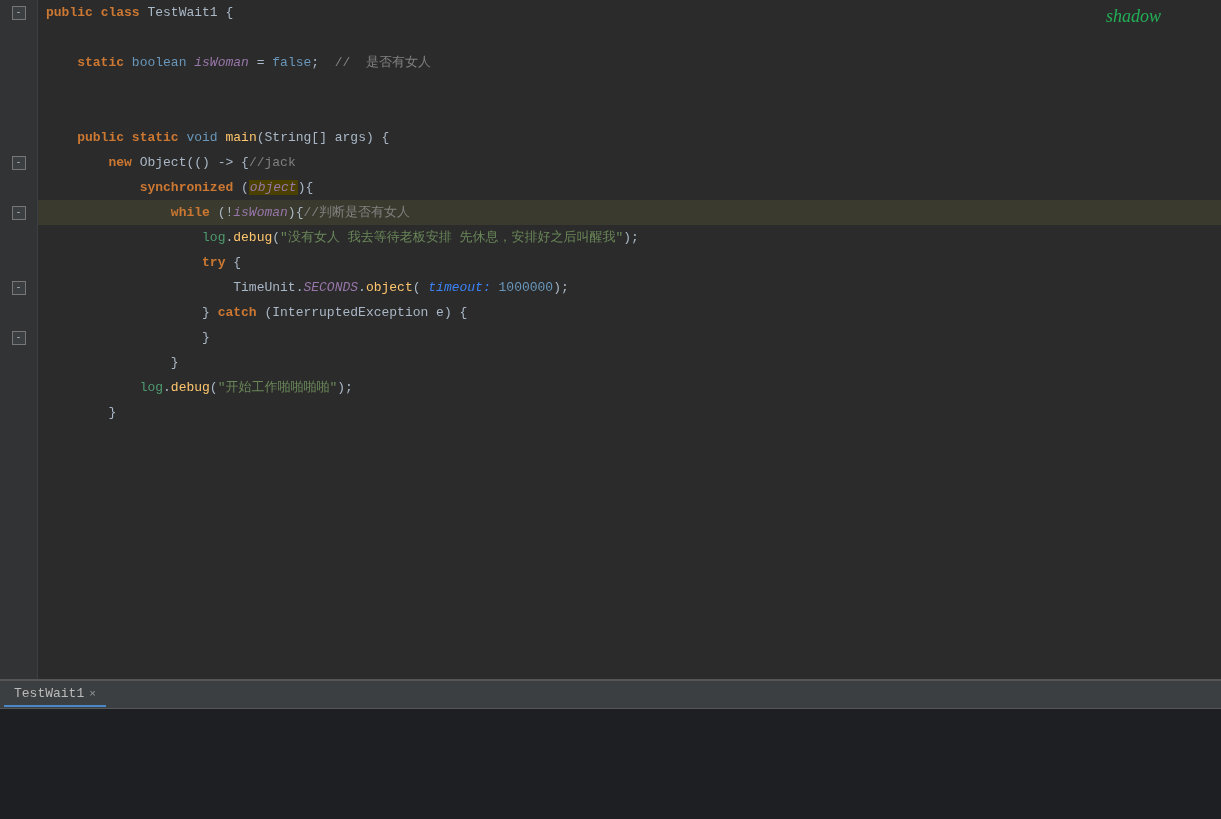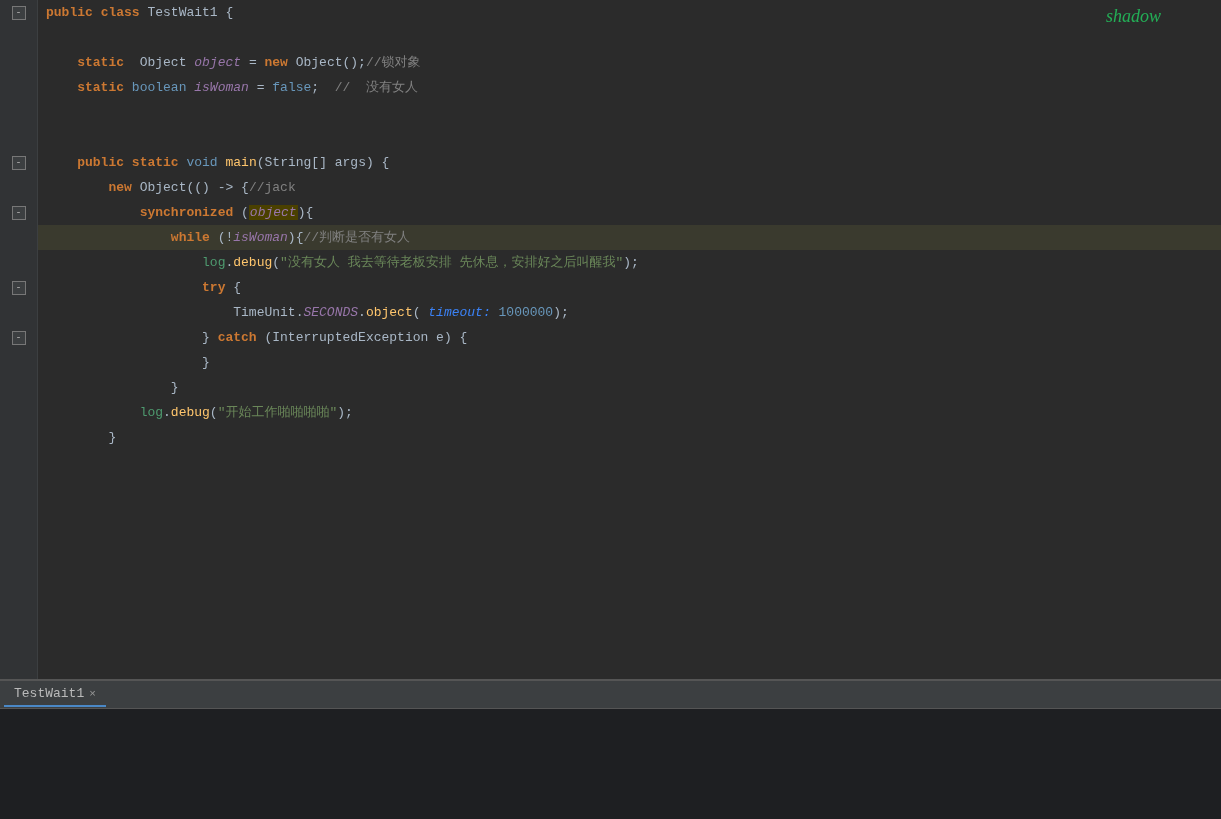--- a/index.html
+++ b/index.html
@@ -182,26 +182,23 @@
     <div class="shadow-text">shadow</div>
 
     <div class="code-line">
       <div class="line-content"><span class="kw">public</span> <span class="kw">class</span> <span class="type">TestWait1</span> {</div>
     </div>
 
     <div class="code-line">
       <div class="line-content"> </div>
     </div>
 
-    <div class="code-line">
-      <div class="line-content">    <span class="kw">static</span>  <span class="type">Object</span> <span class="var-italic">object</span> = <span class="kw">new</span> <span class="type">Object</span>();<span class="comment">//锁对象</span></div>
-    </div>
-
-    <div class="code-line">
-      <div class="line-content">    <span class="kw">static</span> <span class="kw-blue">boolean</span> <span class="var-italic">isWoman</span> = <span class="kw-blue">false</span>;  <span class="comment">//  没有女人</span></div>
+
+    <div class="code-line">
+      <div class="line-content">    <span class="kw">static</span> <span class="kw-blue">boolean</span> <span class="var-italic">isWoman</span> = <span class="kw-blue">false</span>;  <span class="comment">//  是否有女人</span></div>
     </div>
 
     <div class="code-line">
       <div class="line-content"> </div>
     </div>
 
     <div class="code-line">
       <div class="line-content"> </div>
     </div>
 

